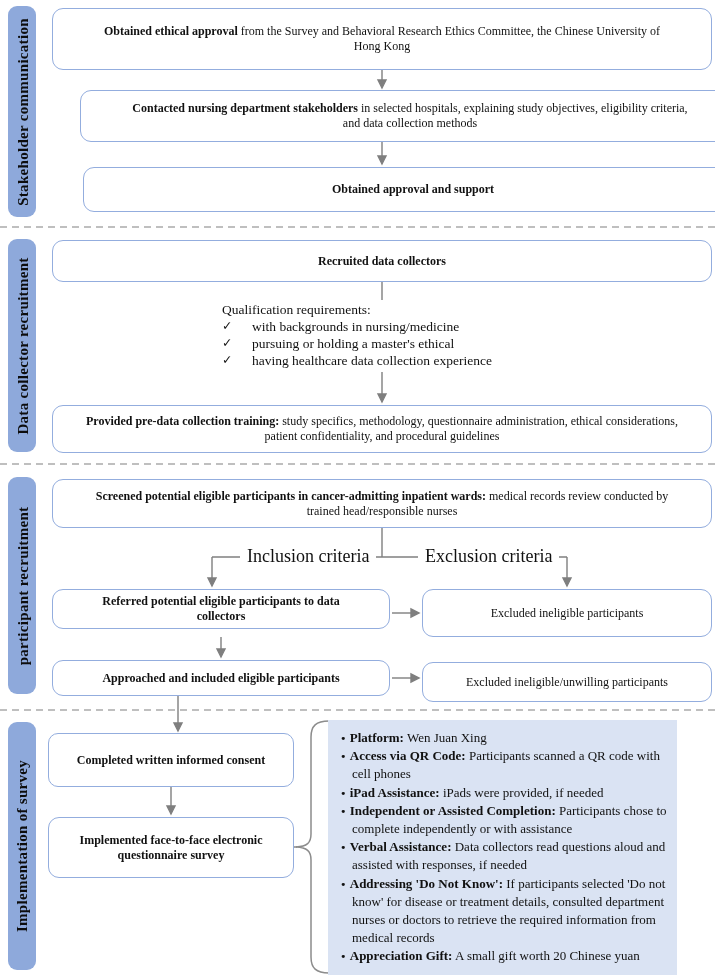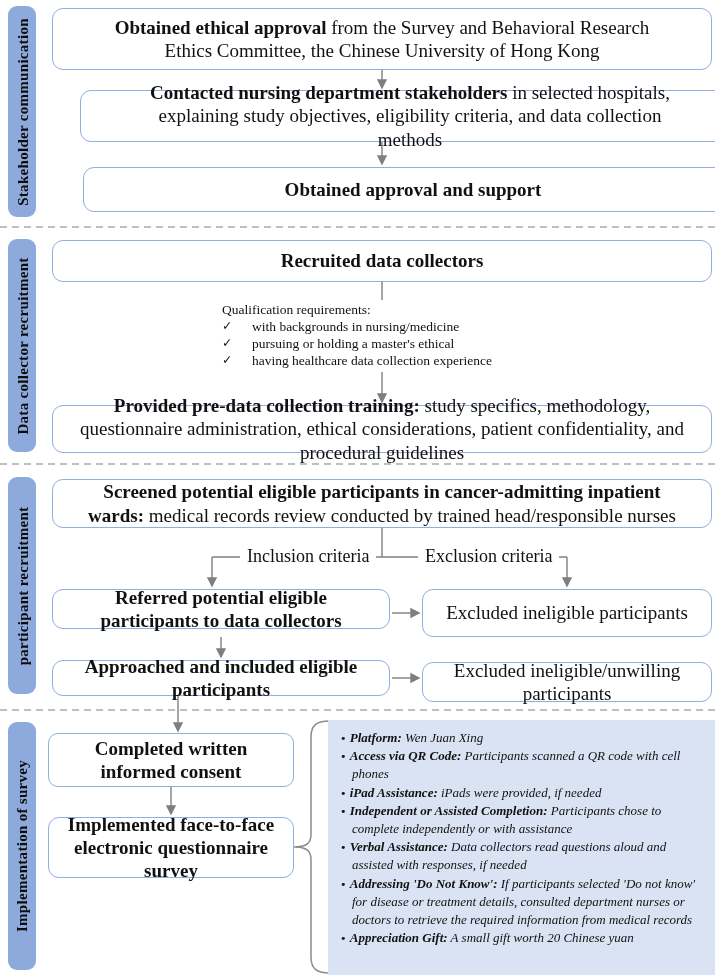--- a/index.html
+++ b/index.html
@@ -17,41 +17,41 @@
     position:absolute; transform:rotate(-90deg);
     font-weight:bold; font-size:15px; letter-spacing:0.3px; color:#0d0d0d;
     white-space:nowrap; text-align:center; line-height:28px;
   }
 
   
   .fbox {
     position:absolute; box-sizing:border-box; background:#ffffff;
     border:1.6px solid #93ADDE; border-radius:11px;
     display:flex; align-items:center; justify-content:center;
-    text-align:center; font-size:19px; line-height:1.22;
+    text-align:center; font-size:12px; line-height:1.22;
   }
   .fbox .b { font-weight:bold; }
 
   
   .qual { position:absolute; left:222px; top:301px; width:330px; font-size:13.5px; line-height:1.26; }
   .qual .qhead { font-weight:normal; }
   .qitem { display:flex; }
   .qitem .chk { font-family:"DejaVu Sans", sans-serif; font-size:12.5px; width:30px; flex:0 0 30px; }
 
   
   .branch-label {
     position:absolute; top:548px; background:#ffffff; padding:0 7px;
     font-size:18px; line-height:17px;
   }
 
   
   .panel {
-    position:absolute; left:328px; top:720px; width:387px; height:255px;
+    position:absolute; left:328px; top:720px; width:349px; height:255px;
     background:#DAE3F3; box-sizing:border-box; padding:9px 10px 6px 12px;
-    font-size:13px; line-height:1.4;font-style:italic;
+    font-size:13px; line-height:1.4;
   }
   .bullet-item { padding-left:12px; text-indent:-12px; }
   .bullet-item .b { font-weight:bold; }
   .bullet-item .dot { font-family:"DejaVu Sans", sans-serif; font-size:11px; }
 </style>
 </head>
 <body>
 
 <div id="stage">
 

